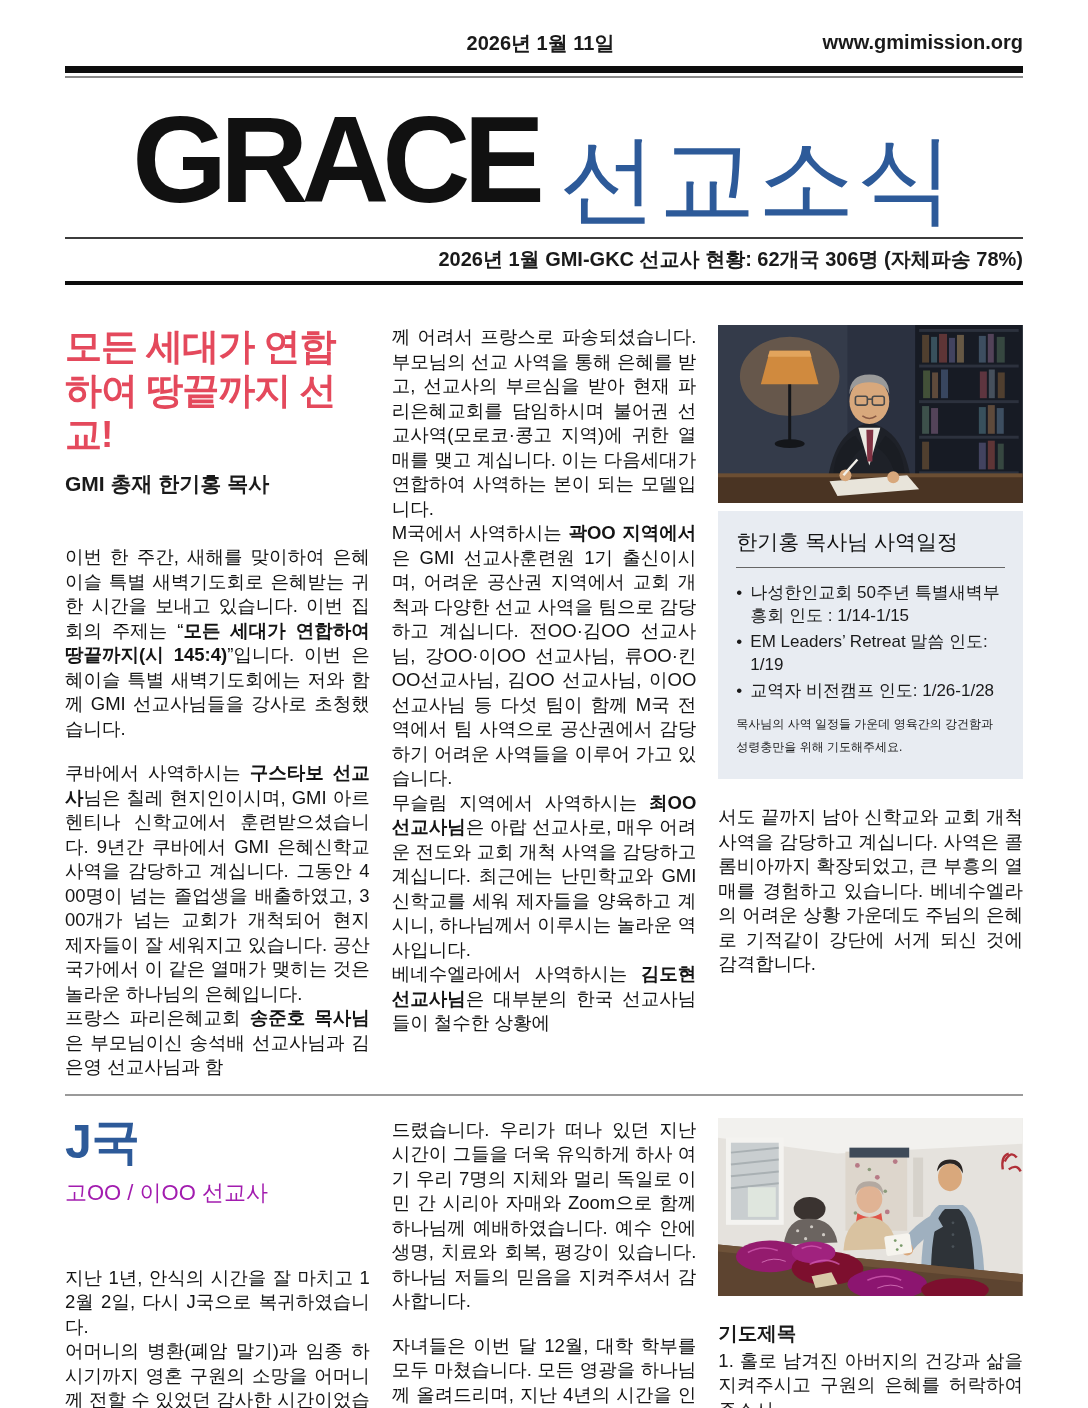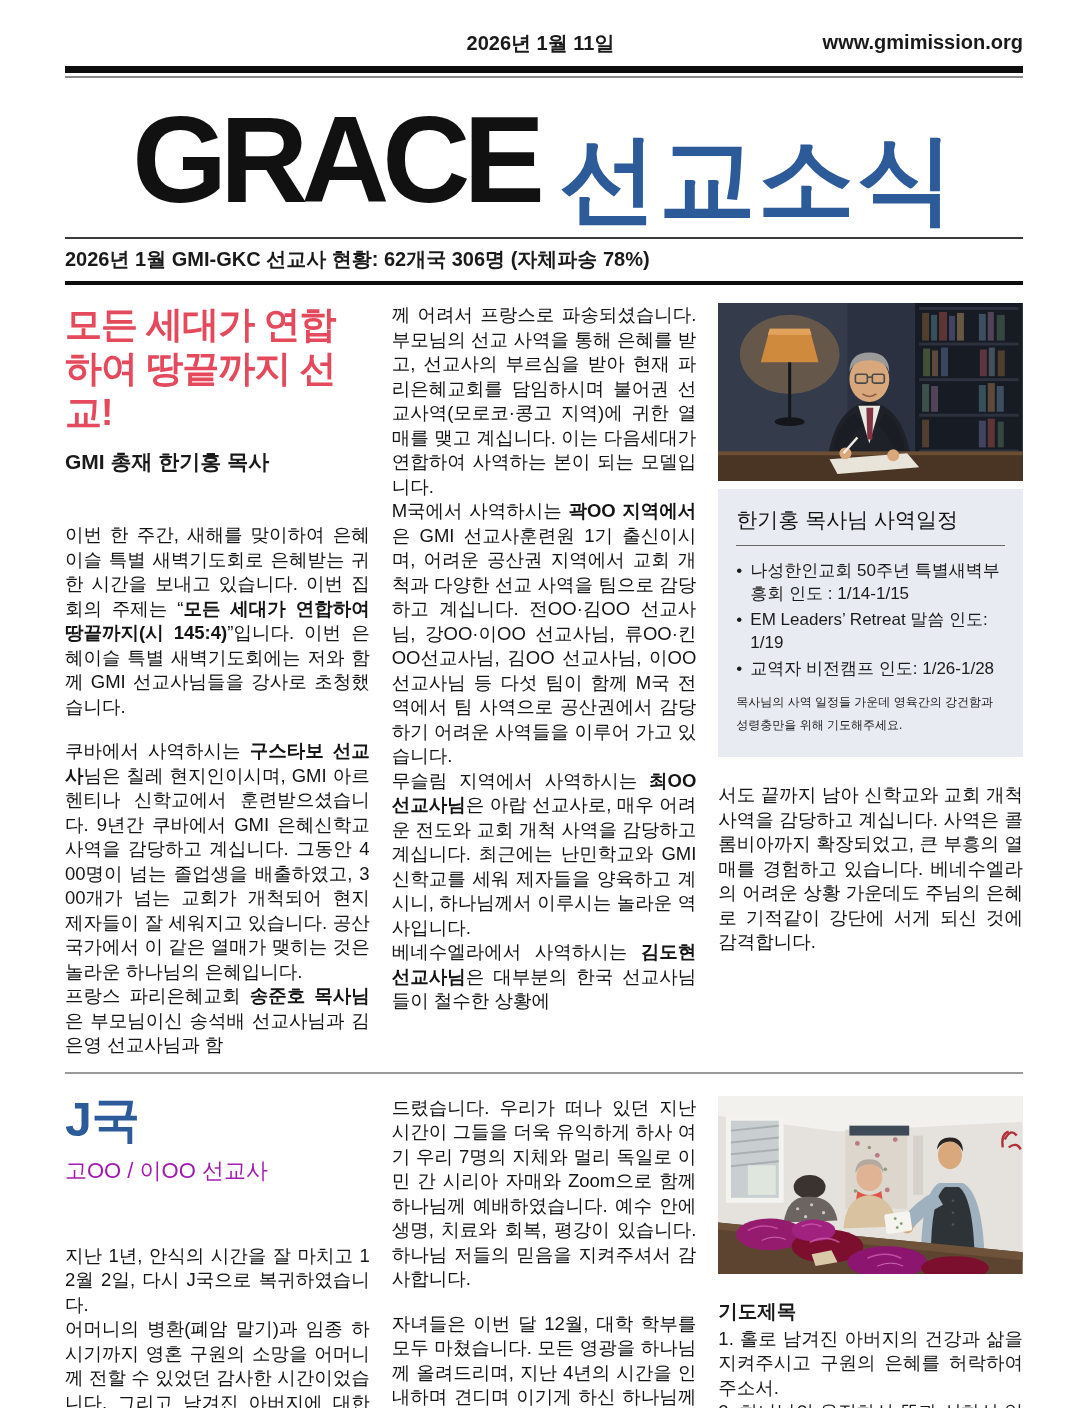--- a/index.html
+++ b/index.html
@@ -16,29 +16,29 @@
 
   
   .top-row{position:relative;height:30px;font-size:20px;font-weight:700;}
   .top-date{position:absolute;left:0;right:7px;text-align:center;}
   .top-url{position:absolute;right:0;top:1px;font-weight:700;}
   .rule-double{margin-top:6px;}
   .rule-double .r1{height:7px;background:#0d0d0d;}
   .rule-double .r2{height:2px;background:#8a8a8a;margin-top:3px;}
   .masthead{display:flex;justify-content:center;align-items:center;gap:22px;padding:14px 0 10px;}
   .masthead .en{font-size:122px;font-weight:700;letter-spacing:-7px;color:#111;line-height:1;}
-  .masthead .ko{font-size:97px;font-weight:700;color:var(--brand-blue);line-height:1;letter-spacing:2px;margin-top:38px;}
+  .masthead .ko{font-size:97px;font-weight:400;color:var(--brand-blue);line-height:1;letter-spacing:2px;margin-top:38px;}
   .rule-thin{height:2px;background:#3c3c3c;}
-  .status-line{text-align:left;font-size:20px;font-weight:700;padding:7px 0 8px;}
+  .status-line{text-align:right;font-size:20px;font-weight:700;padding:7px 0 8px;}
   .rule-med{height:4px;background:#0d0d0d;}
 
   
   .cols{display:flex;gap:22px;}
   .col{flex:1;min-width:0;}
-  .section1{padding-top:18px;min-height:575px;}
+  .section1{padding-top:40px;min-height:575px;}
   .divider{height:2px;background:#9a9a9a;margin:14px 0 0;}
   .section2{padding-top:22px;min-height:440px;}
 
   .body-text{font-size:18.5px;line-height:24.5px;text-align:justify;word-break:break-all;color:#141414;}
   .body-text p{margin:0;}
   .body-text p.gap{margin-top:20px;}
   b{font-weight:700;}
 
   
   .headline{color:var(--headline-red);font-size:37px;line-height:44px;font-weight:800;letter-spacing:-1px;}

